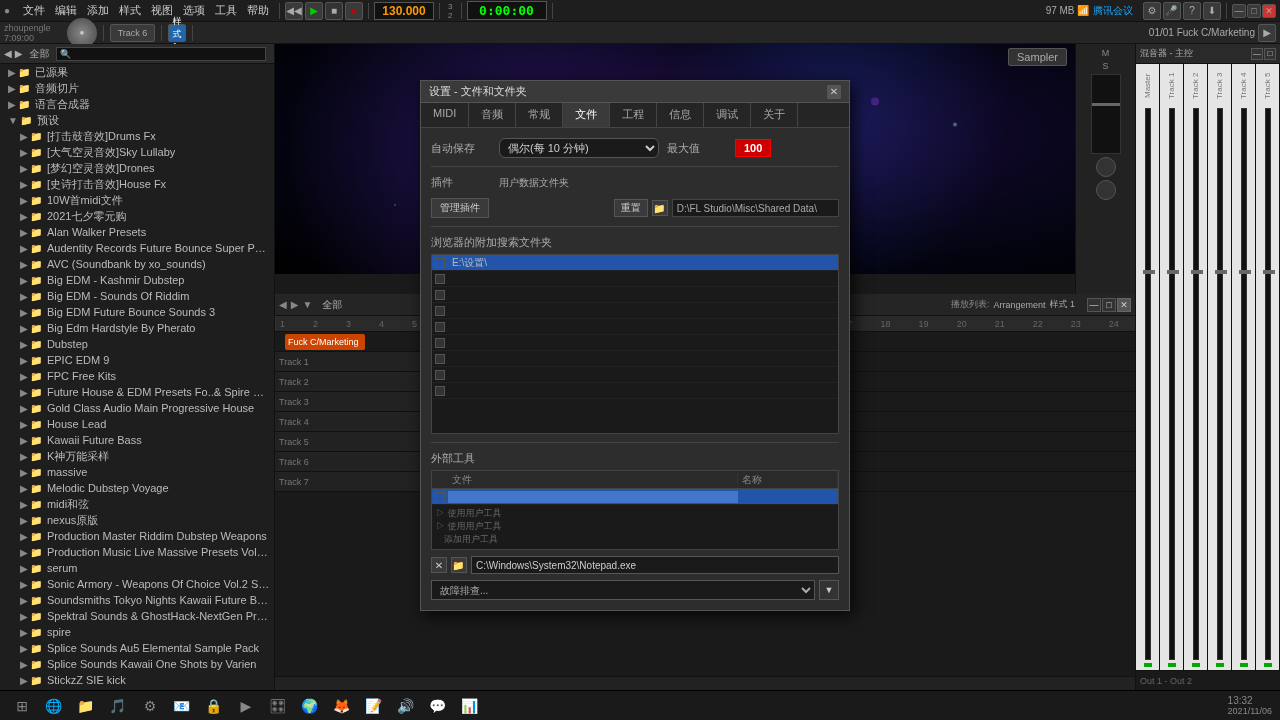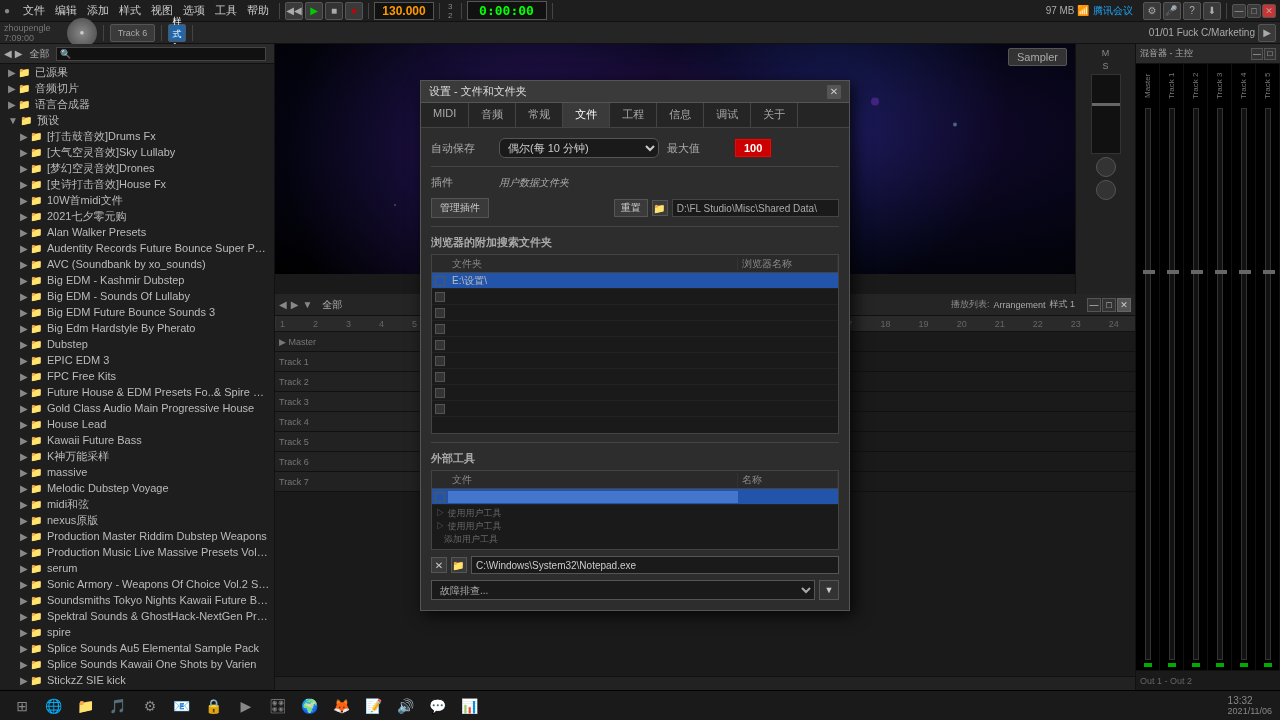--- a/index.html
+++ b/index.html
@@ -287,21 +287,21 @@
       color: #fff;
       font-size: 11px;
       font-weight: bold;
       padding: 2px 8px;
       border: 1px solid #ff0000;
     }
     .section-title {
       font-size: 11px;
       color: #aaa;
       margin-bottom: 4px;
-      font-weight: bold;
+      font-weight: normal;
     }
     .table-container {
       background: #1a1a1a;
       border: 1px solid #444;
       height: 180px;
       overflow-y: auto;
       margin-bottom: 8px;
     }
     .table-header {
       display: flex;
@@ -463,21 +463,21 @@
       border: 1px solid #444;
       color: #aaa;
       font-size: 10px;
       padding: 0 4px;
       display: flex; align-items: center;
     }
 
     
     .right-mixer {
       width: 145px;
-      background: #000000;
+      background: #e5e5e5;
       border-left: 1px solid #111;
       display: flex;
       flex-direction: column;
       font-size: 9px;
     }
     .mixer-top {
       height: 20px;
       background: #2a2a2a;
       border-bottom: 1px solid #111;
       display: flex;
@@ -665,37 +665,37 @@
         <div class="browser-item" style="padding-left: 20px;">
           <span class="folder-icon">▶ 📁</span>
           <span class="item-label">AVC (Soundbank by xo_sounds)</span>
         </div>
         <div class="browser-item" style="padding-left: 20px;">
           <span class="folder-icon">▶ 📁</span>
           <span class="item-label">Big EDM - Kashmir Dubstep</span>
         </div>
         <div class="browser-item" style="padding-left: 20px;">
           <span class="folder-icon">▶ 📁</span>
-          <span class="item-label">Big EDM - Sounds Of Lullaby</span>
+          <span class="item-label">Big EDM - Sounds Of Riddim</span>
         </div>
         <div class="browser-item" style="padding-left: 20px;">
           <span class="folder-icon">▶ 📁</span>
           <span class="item-label">Big EDM Future Bounce Sounds 3</span>
         </div>
         <div class="browser-item" style="padding-left: 20px;">
           <span class="folder-icon">▶ 📁</span>
           <span class="item-label">Big Edm Hardstyle By Pherato</span>
         </div>
         <div class="browser-item" style="padding-left: 20px;">
           <span class="folder-icon">▶ 📁</span>
           <span class="item-label">Dubstep</span>
         </div>
         <div class="browser-item" style="padding-left: 20px;">
           <span class="folder-icon">▶ 📁</span>
-          <span class="item-label">EPIC EDM 3</span>
+          <span class="item-label">EPIC EDM 9</span>
         </div>
         <div class="browser-item" style="padding-left: 20px;">
           <span class="folder-icon">▶ 📁</span>
           <span class="item-label">FPC Free Kits</span>
         </div>
         <div class="browser-item" style="padding-left: 20px;">
           <span class="folder-icon">▶ 📁</span>
           <span class="item-label">Future House &amp; EDM Presets Fo..&amp; Spire &amp; Massive &amp; One Shots</span>
         </div>
         <div class="browser-item" style="padding-left: 20px;">
@@ -856,23 +856,20 @@
             <span style="font-size: 9px; color: rgb(102, 102, 102); margin-right: 28px;">21</span>
             <span style="font-size: 9px; color: rgb(102, 102, 102); margin-right: 28px;">22</span>
             <span style="font-size: 9px; color: rgb(102, 102, 102); margin-right: 28px;">23</span>
             <span style="font-size: 9px; color: rgb(102, 102, 102); margin-right: 28px;">24</span>
           </div>
       </div>
 
       <div style="flex:1;overflow-y:auto;overflow-x:hidden;display:flex;flex-direction:column;">
         <div id="track-rows-container">
             <div class="track-row">
-              <div class="track-label-col">
-                <span style="font-size:9px;color:#777;">▶ Master</span>
-              </div>
               <div class="track-content-col">
                 <div class="track-block" style="left: 10px; width: 80px; background: rgb(204, 68, 0); color: rgb(255, 255, 255);">Fuck C/Marketing</div>
               </div>
             </div>
             <div class="track-row">
               <div class="track-label-col">
                 <span style="font-size:9px;color:#777;">Track 1</span>
               </div>
               <div class="track-content-col"></div>
             </div>
@@ -1032,41 +1029,36 @@
           <option>偶尔(每 10 分钟)</option>
         </select>
         <span class="form-label">最大值</span>
         <span class="red-value">100</span>
       </div>
 
       <div class="section-divider"></div>
 
       <div class="form-row">
         <span class="form-label">插件</span>
-        <span style="font-size:10px;color:#aaa;font-style:italic;">用户数据文件夹</span>
+        <span style="font-size:10px;color:#aaa;">用户数据文件夹</span>
       </div>
       <div class="plugin-row">
         <button class="plugin-btn">管理插件</button>
         <div style="flex:1;"></div>
         <div class="plugin-path-row" style="flex:2;gap:4px;">
           <button class="reset-btn">重置</button>
           <div class="folder-btn">📁</div>
           <div class="path-display">D:\FL Studio\Misc\Shared Data\</div>
         </div>
       </div>
 
       <div class="section-divider"></div>
 
       <div class="section-title">浏览器的附加搜索文件夹</div>
       <div class="table-container">
-        <div class="table-header">
-          <div class="checkbox-cell"></div>
-          <div class="table-col-header wide">文件夹</div>
-          <div class="table-col-header narrow">浏览器名称</div>
-        </div>
 
         <div class="table-row-item selected">
           <div class="checkbox-cell">
               <div class="mini-checkbox" style="background:#2255aa;"></div>
             </div>
           <div class="table-cell wide">E:\设置\</div>
           <div class="table-cell narrow"></div>
         </div>
 
         <div id="empty-table-rows">

